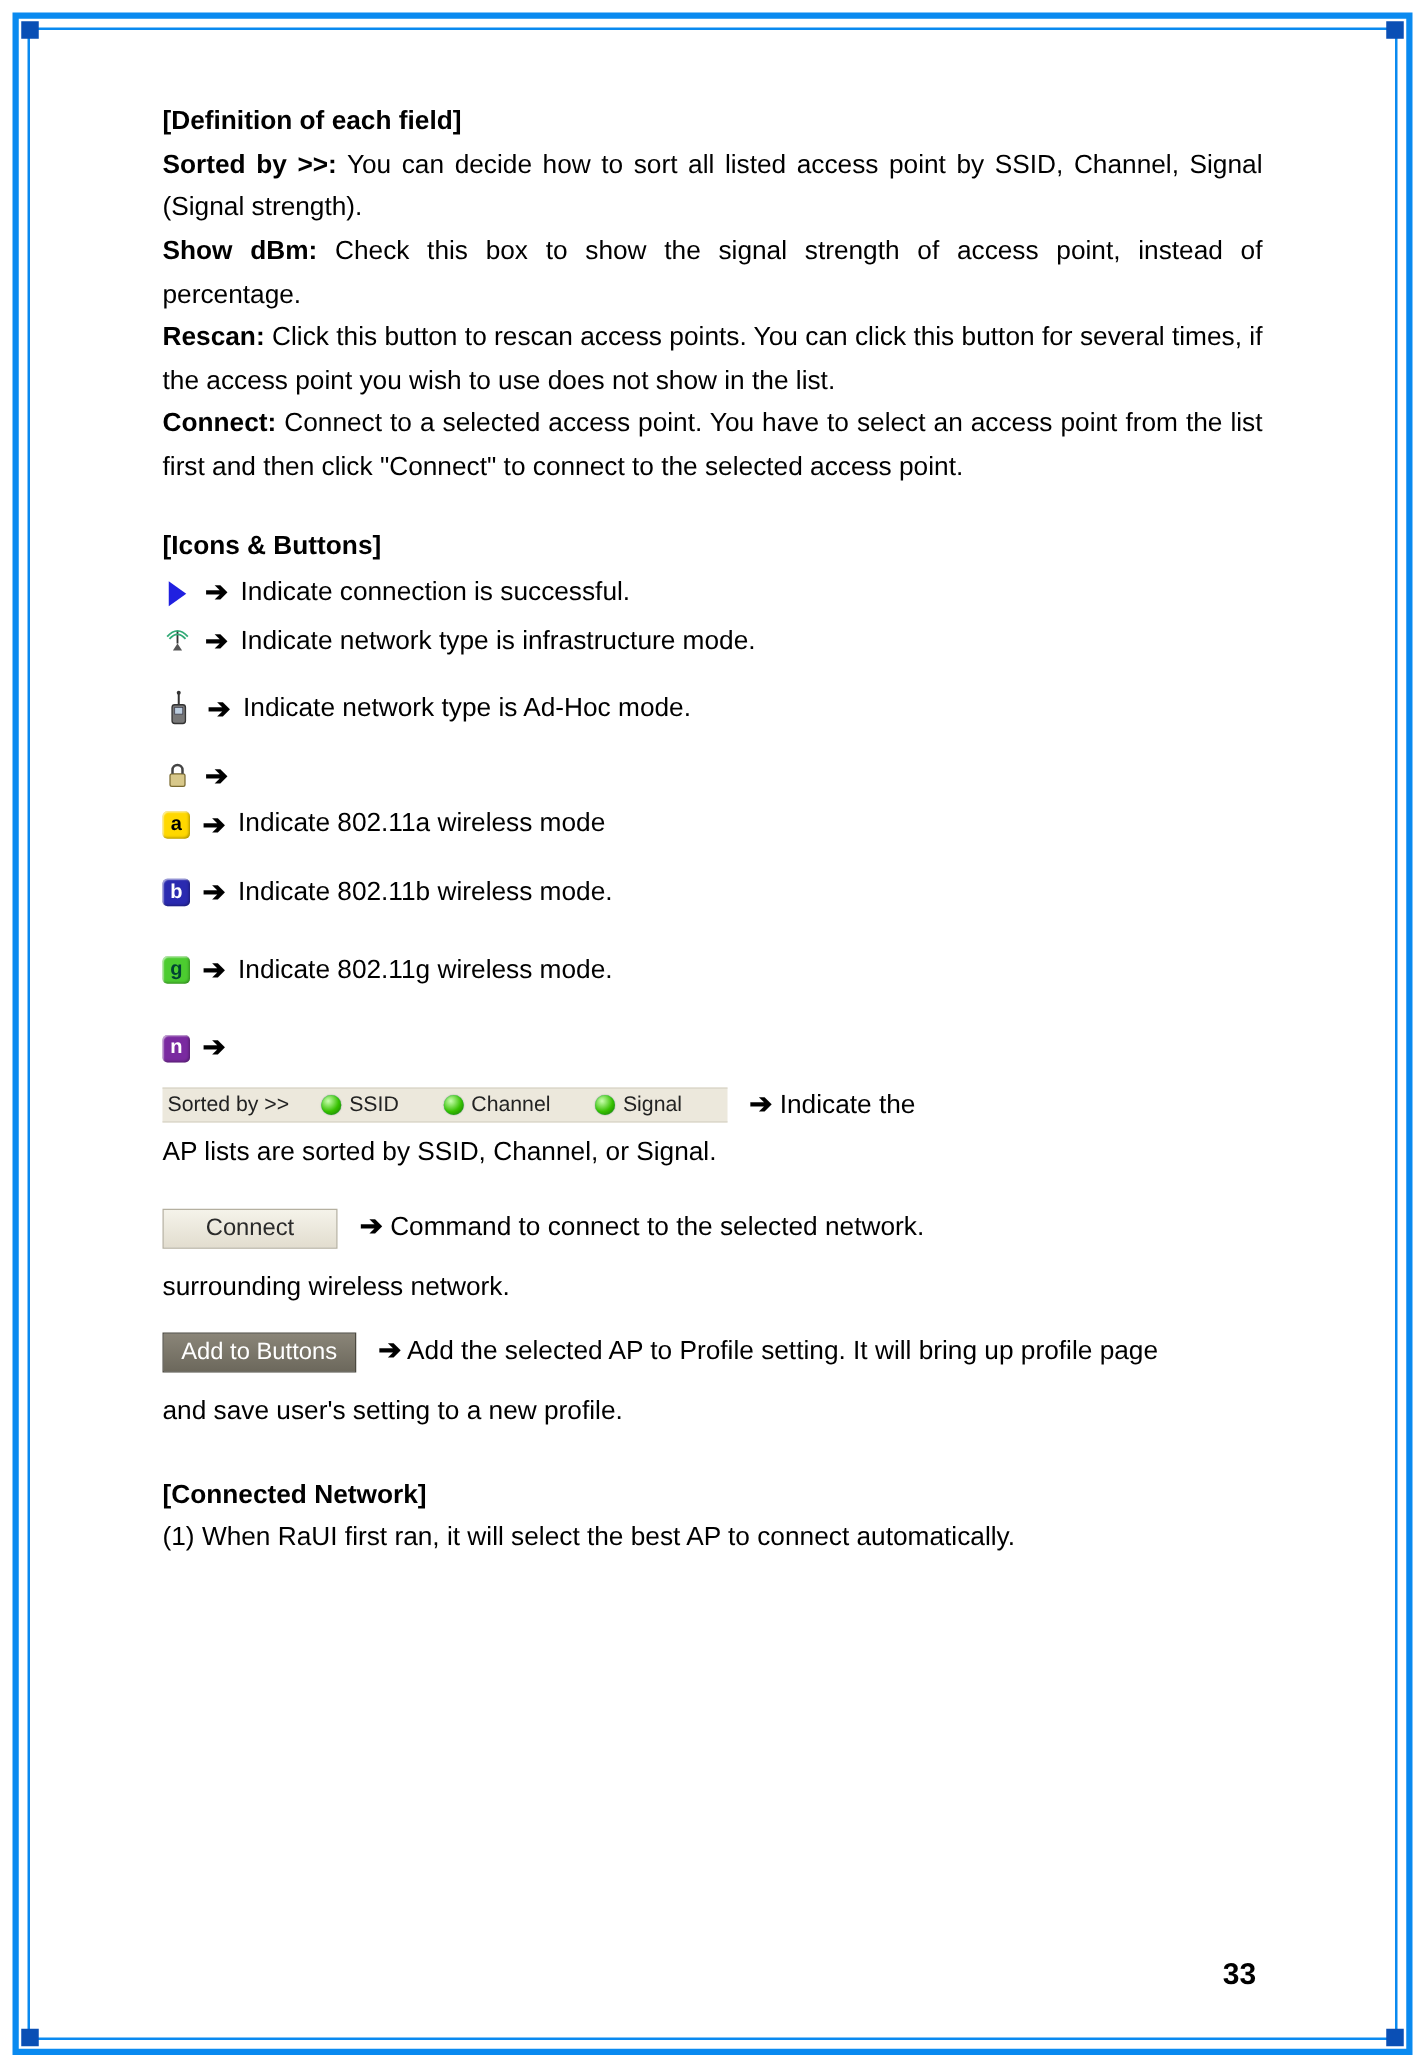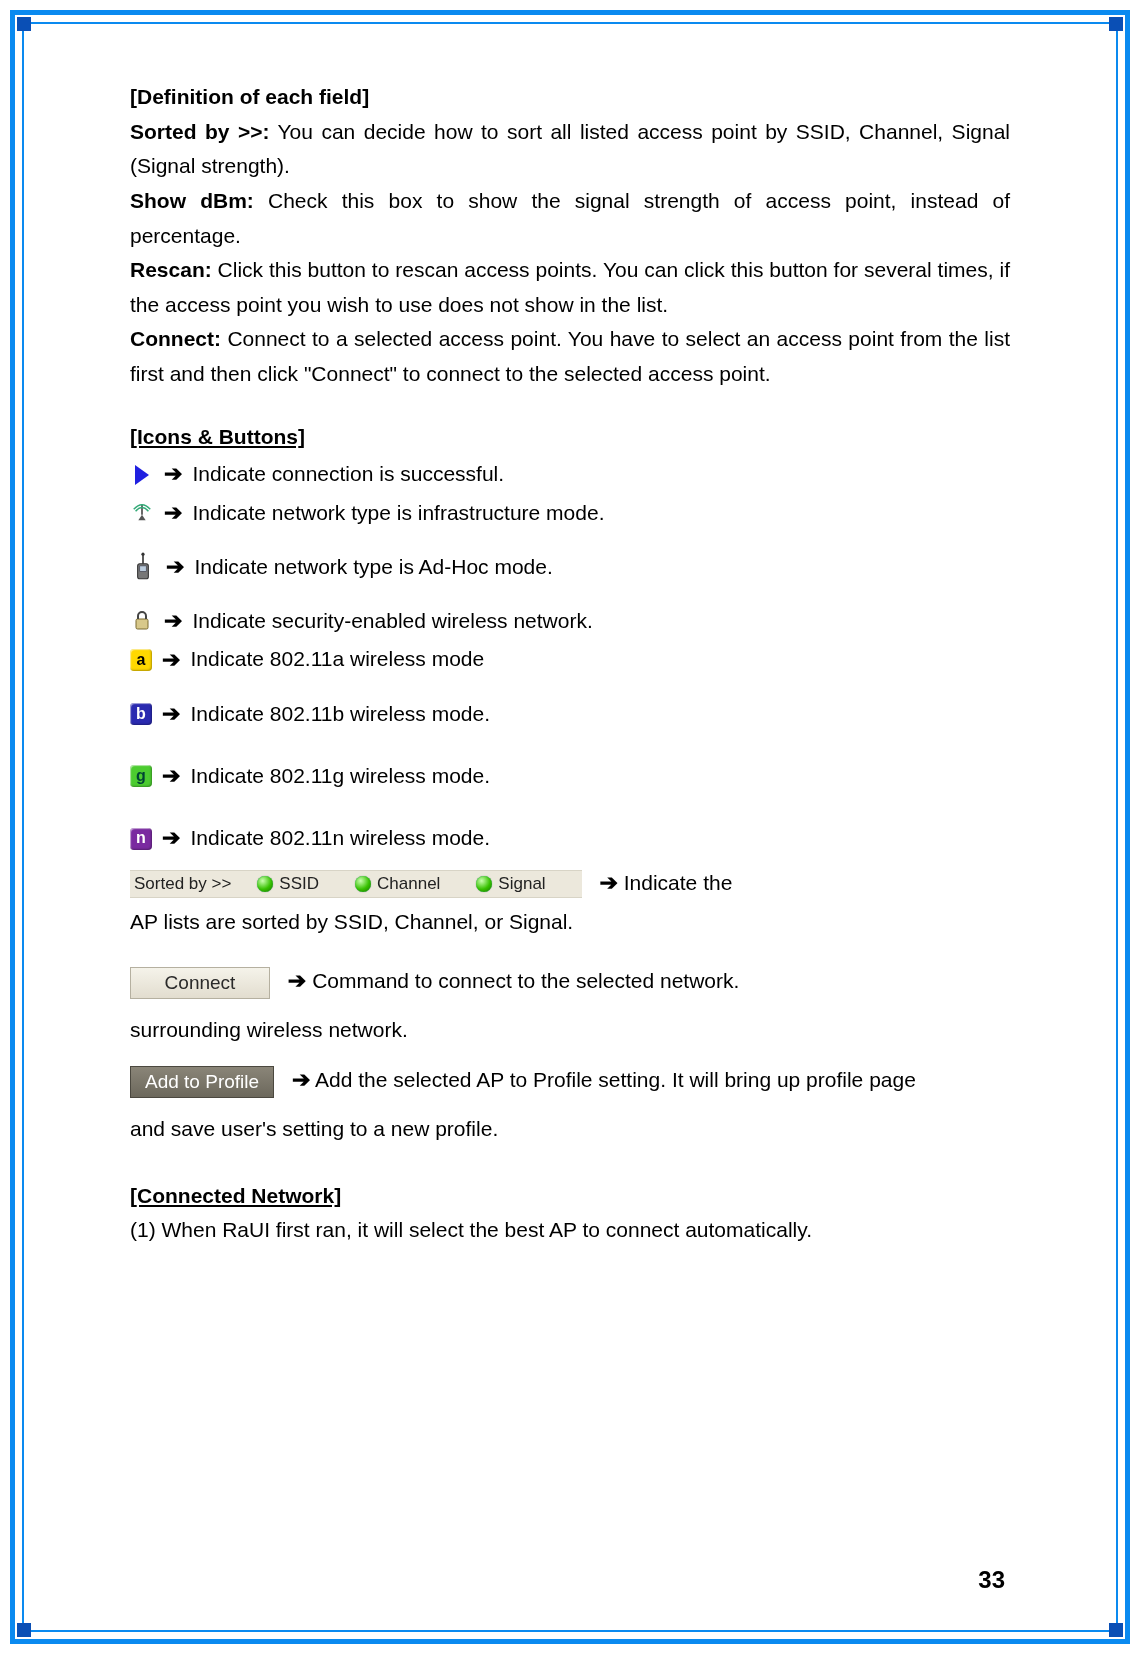--- a/index.html
+++ b/index.html
@@ -35,21 +35,21 @@
     position: absolute;
     top: 80px;
     left: 130px;
     width: 880px;
     color: #000;
     font-size: 21px;
     line-height: 1.65;
   }
   .bold { font-weight: bold; }
   .para { text-align: justify; margin-bottom: 0px; }
-  .section-title { font-weight: bold; margin-top: 28px; text-decoration: underline; }
+  .section-title { font-weight: bold; margin-top: 28px; }
   .icon-row {
     display: flex;
     align-items: center;
     gap: 10px;
     margin: 2px 0 2px 0;
     flex-wrap: wrap;
   }
   .icon-row.gap-top { margin-top: 18px; }
   .arrow {
     font-family: Arial, sans-serif;
@@ -208,21 +208,20 @@
   </div>
 
   <div class="icon-row gap-top">
     <span class="icon-box lock-icon">
       <svg viewBox="0 0 16 22">
           <rect x="2" y="9" width="12" height="10" rx="1.5" fill="#d8c88a" stroke="#7a6a30" stroke-width="1"></rect>
           <path d="M4 9 V6 a4 4 0 0 1 8 0 V9" fill="none" stroke="#444" stroke-width="2"></path>
         </svg>
     </span>
     <span class="arrow">➔</span>
-    <span>Indicate security-enabled wireless network.</span>
   </div>
 
   <div class="icon-row">
     <span class="badge badge-a">a</span>
     <span class="arrow">➔</span>
     <span>Indicate 802.11a wireless mode</span>
   </div>
 
   <div class="icon-row gap-top">
     <span class="badge badge-b">b</span>
@@ -232,21 +231,20 @@
 
   <div class="icon-row" style="margin-top:26px">
     <span class="badge badge-g">g</span>
     <span class="arrow">➔</span>
     <span>Indicate 802.11g wireless mode.</span>
   </div>
 
   <div class="icon-row" style="margin-top:26px">
     <span class="badge badge-n">n</span>
     <span class="arrow">➔</span>
-    <span>Indicate 802.11n wireless mode.</span>
   </div>
 
   <div class="inline-block-row" style="margin-top:4px">
     <span class="sortbar">
       <span class="lbl">Sorted by &gt;&gt;</span>
       <span class="opt">
           <span class="radio"></span>
           <span>SSID</span>
         </span>
       <span class="opt">
@@ -265,21 +263,21 @@
 
   <div class="inline-block-row">
     <span class="btn">Connect</span>
     <span class="arrow">➔</span>
     <span>Command to connect to the selected network.</span>
   </div>
 
   <div class="continuation" style="margin-top:10px">surrounding wireless network.</div>
 
   <div class="inline-block-row" style="margin-top:10px">
-    <span class="btn dark">Add to Profile</span>
+    <span class="btn dark">Add to Buttons</span>
     <span class="arrow">➔</span>
     <span>Add the selected AP to Profile setting. It will bring up profile page</span>
   </div>
   <div class="continuation" style="margin-top:10px">and save user's setting to a new profile.</div>
 
   <div class="para section-title" style="margin-top:32px">[Connected Network]</div>
   <div class="para">(1) When RaUI first ran, it will select the best AP to connect automatically.</div>
 
 </div>
 

